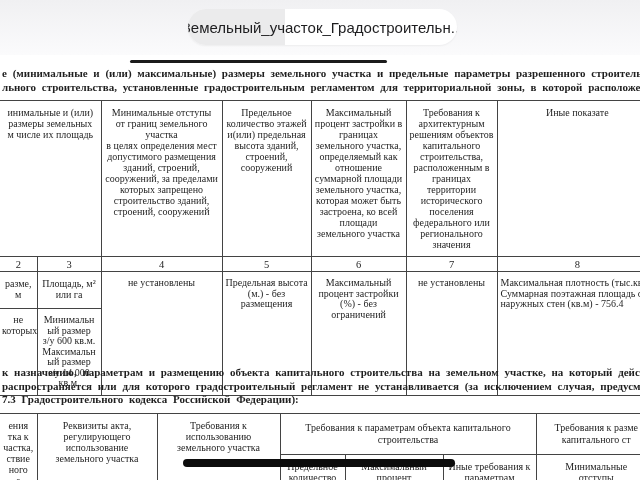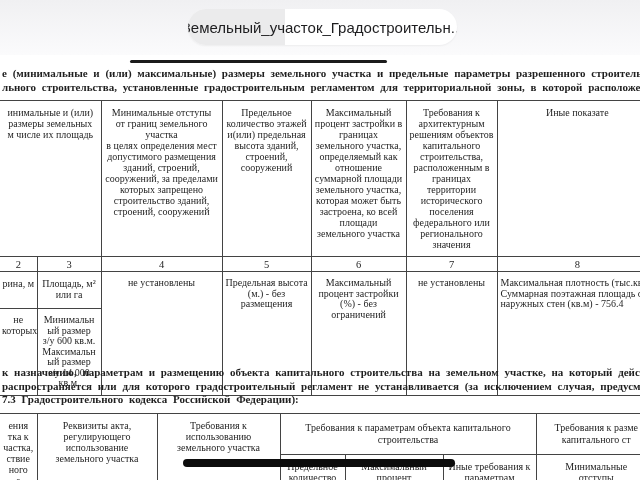--- a/index.html
+++ b/index.html
@@ -135,21 +135,21 @@
     <tr class="num-row">
       <td class="cut-l">2</td>
       <td>3</td>
       <td>4</td>
       <td>5</td>
       <td>6</td>
       <td>7</td>
       <td class="cut-r">8</td>
     </tr>
     <tr class="sub-row">
-      <td class="cut-l subcell">рина, м</td>
+      <td class="cut-l subcell">разме, м</td>
       <td class="subcell">Площадь, м²
 или га</td>
       <td rowspan="2" class="span-data">не установлены</td>
       <td rowspan="2" class="span-data">Предельная высота
 (м.) - без
 размещения</td>
       <td rowspan="2" class="span-data">Максимальный
 процент застройки
 (%) - без
 ограничений</td>

